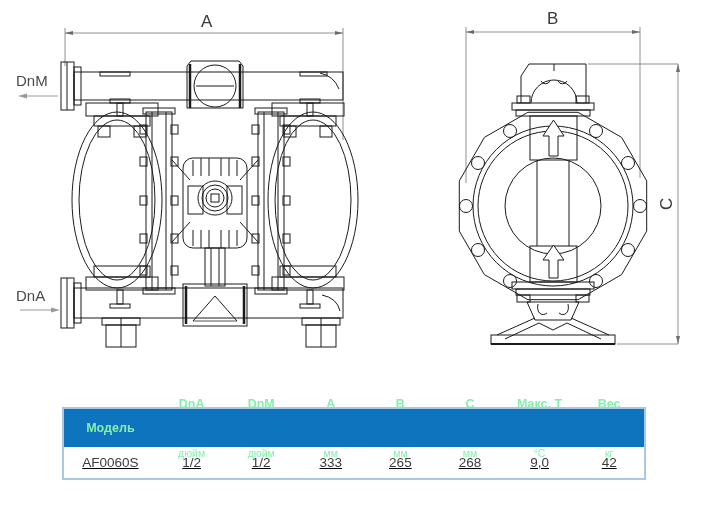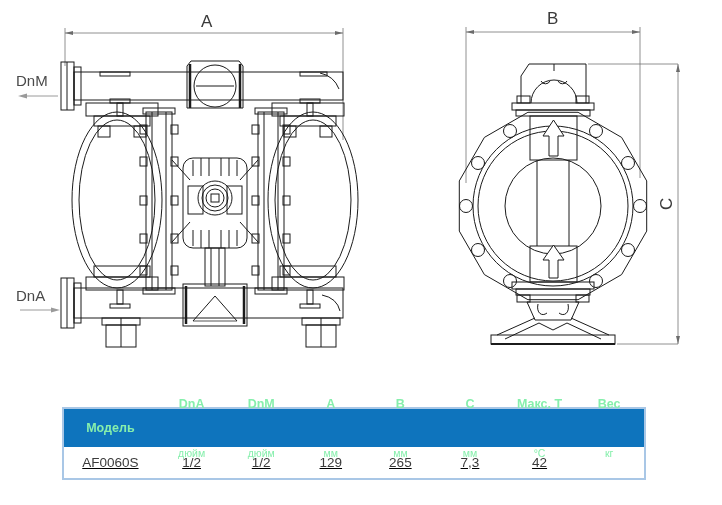--- a/index.html
+++ b/index.html
@@ -297,21 +297,22 @@
     </div>
     <div class="th">
       <span class="th-main">Вес</span>
       <span class="th-unit">кг</span>
     </div>
   </div>
   <div class="trow">
     <div class="td">AF0060S</div>
     <div class="td">1/2</div>
     <div class="td">1/2</div>
-    <div class="td">129</div>
+    <div class="td">333</div>
     <div class="td">265</div>
-    <div class="td">7,3</div>
+    <div class="td">268</div>
+    <div class="td">9,0</div>
     <div class="td">42</div>
   </div>
 </div>
 
 
 
 
 </body></html>

